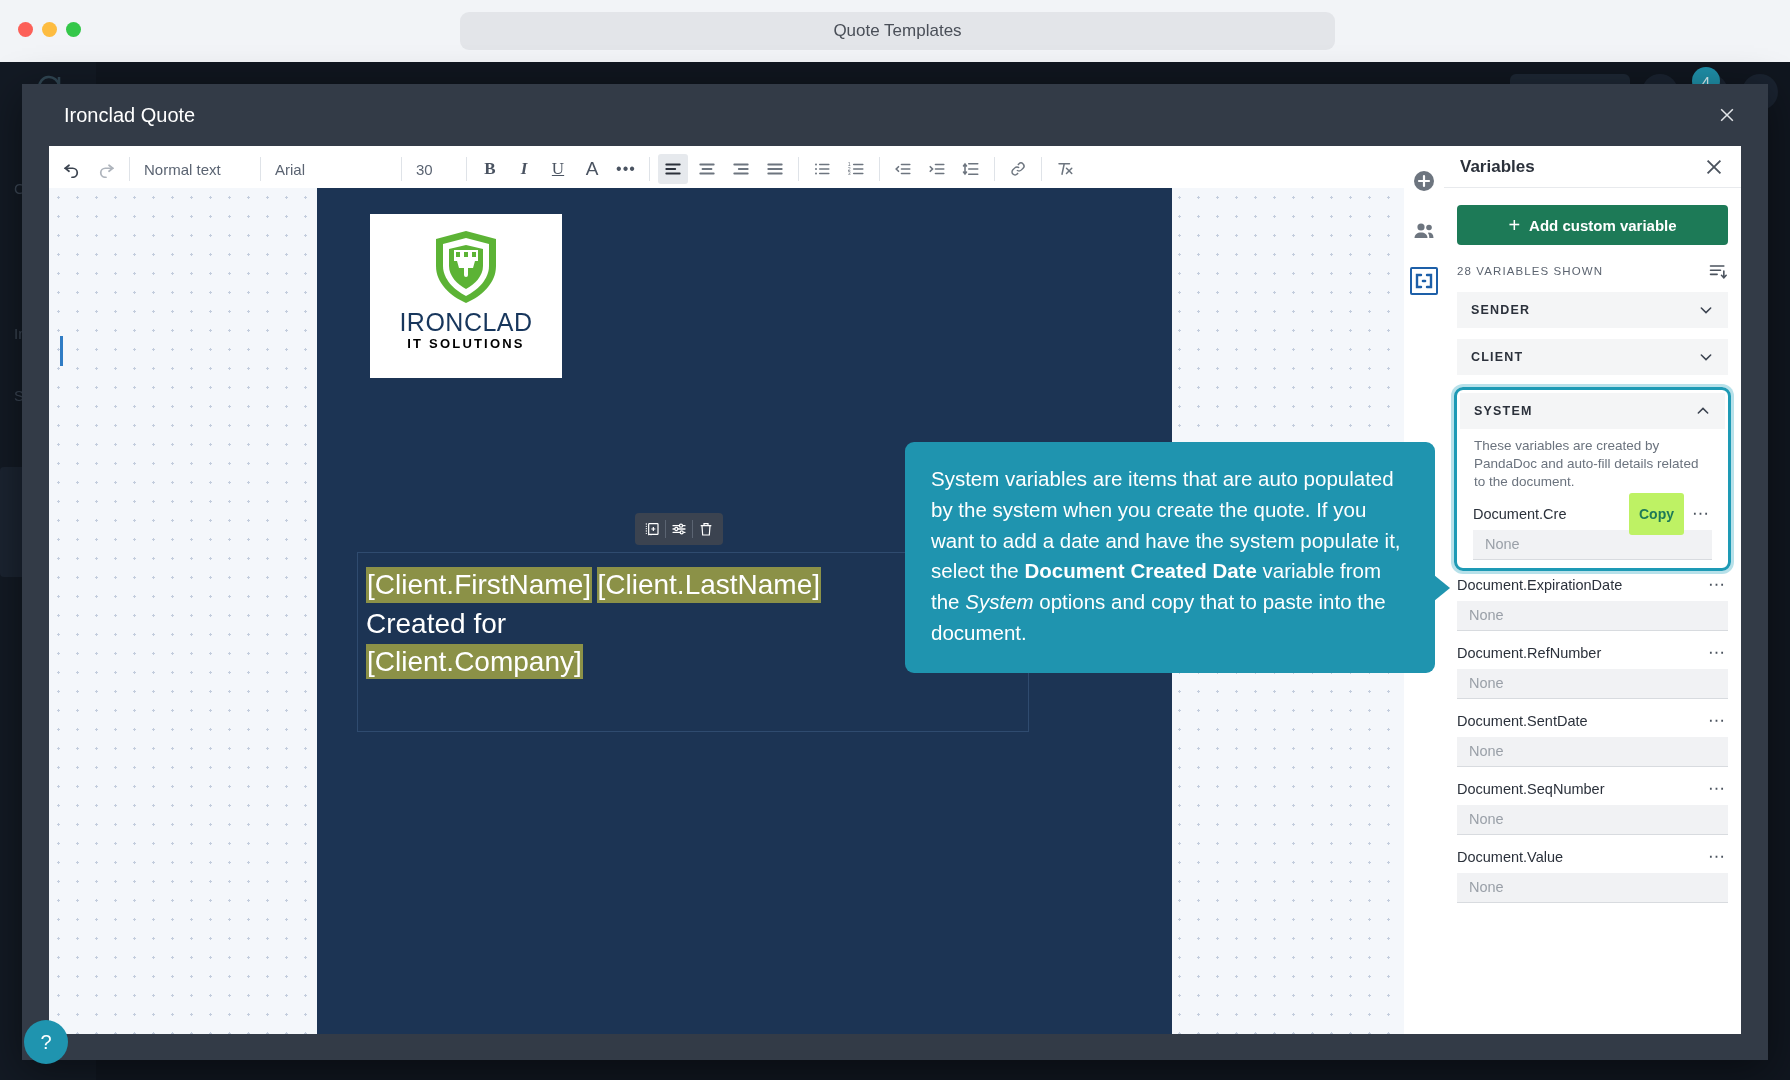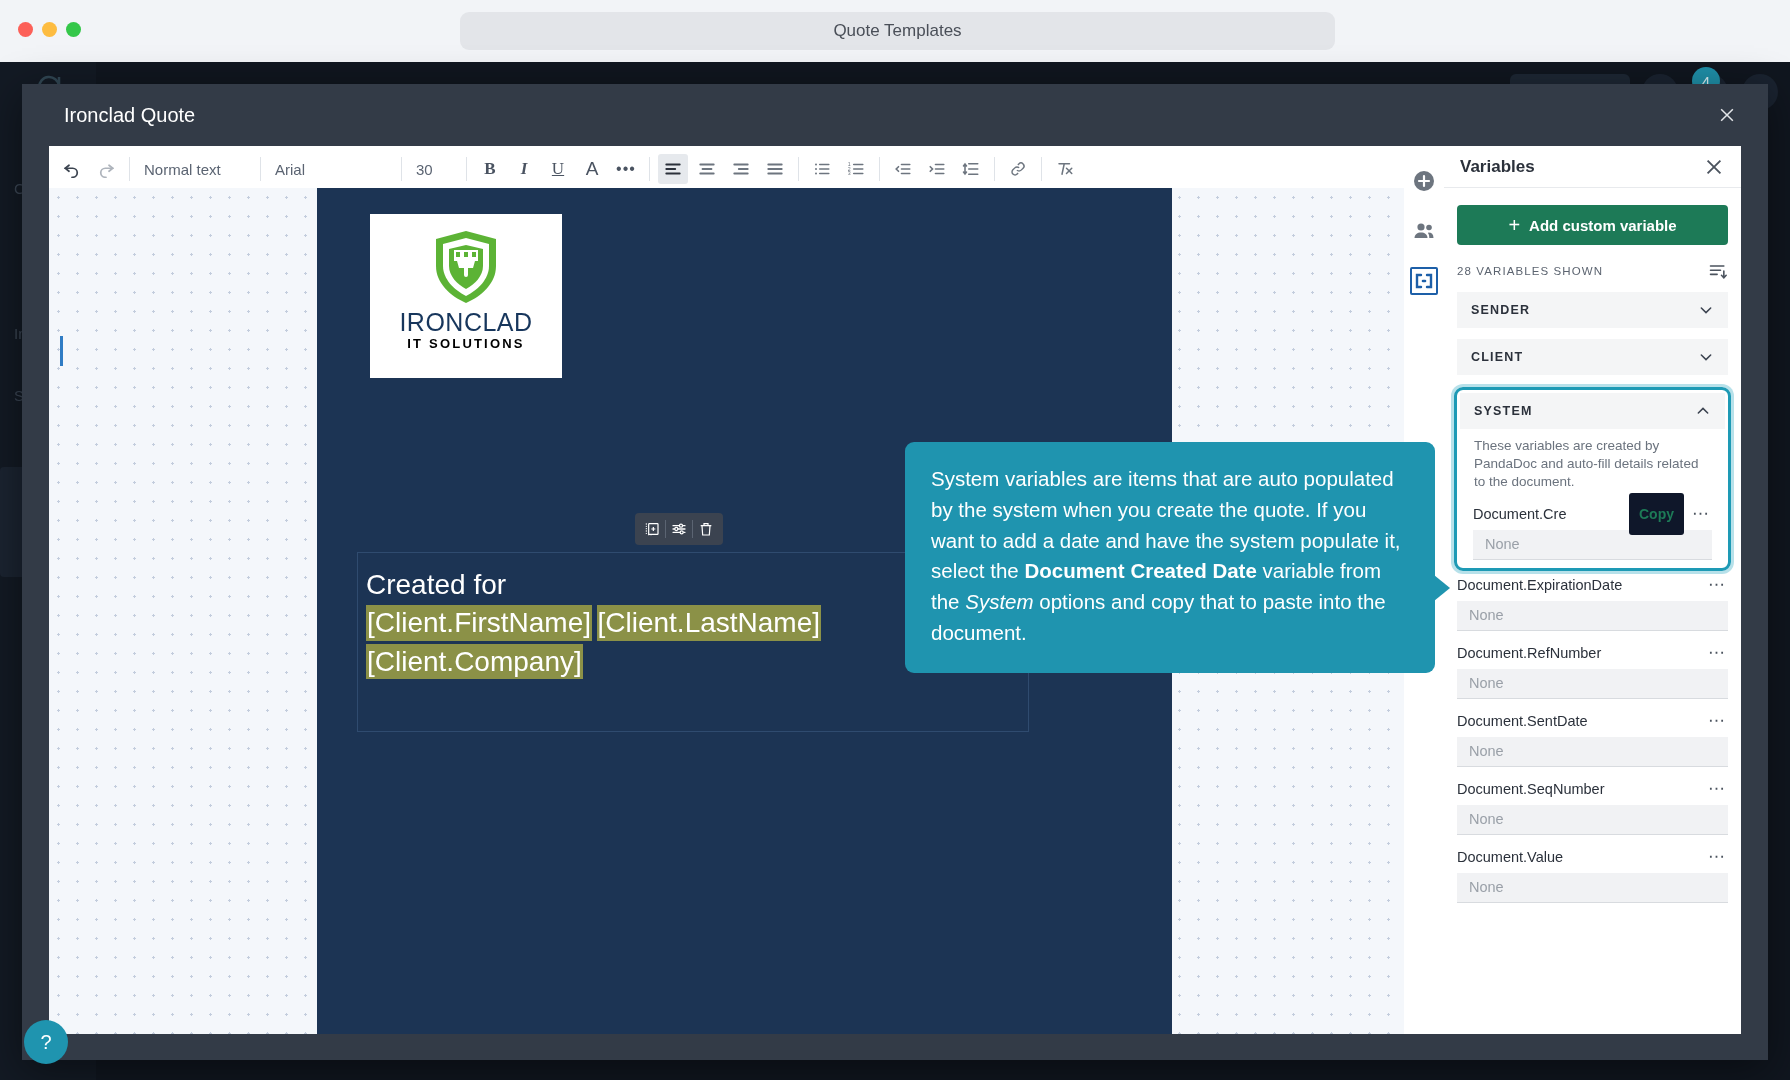--- a/index.html
+++ b/index.html
@@ -235,21 +235,21 @@
     padding: 0 13px 0 13px;
   }
   .var-row .top {
     display: flex; align-items: center; height: 28px; gap: 6px;
   }
   .var-row .vname {
     font-size: 14.5px; color: #2b313b; white-space: nowrap; overflow: hidden;
     flex: 1; text-overflow: clip;
   }
   .copy-btn {
-    background: #0f172a; color: #1d7a57; font-size: 14px; font-weight: 700;
+    background: #bef264; color: #1d7a57; font-size: 14px; font-weight: 700;
     padding: 13px 10px; border-radius: 3px; cursor: pointer;
   }
   .dots { color: #4b535e; font-size: 17px; line-height: 1; letter-spacing: 1px; cursor: pointer; padding: 0 2px; }
   .var-row .val {
     height: 30px; background: #f1f2f4; border-bottom: 1px solid #d8dbdf;
     display: flex; align-items: center; padding: 0 12px;
     font-size: 14.5px; color: #9aa0a8; margin-top: 2px; margin-bottom: 8px;
     cursor: text;
   }
   #system-group .var-row { padding: 0 16px 6px 16px; }
@@ -468,25 +468,25 @@
         </div>
         <div class="bt-sep"></div>
         <div class="bt">
           <svg viewBox="0 0 24 24" fill="none" stroke="#ffffff" stroke-width="1.8">
               <path d="M4 7h16M9 7V4h6v3M6 7l1 14h10l1-14"></path>
             </svg>
         </div>
       </div>
 
       <div id="text-block">
-        <div id="created-for">Created for</div>
         <div id="chip-row2">
           <span class="var-chip">[Client.FirstName]</span>
           <span class="var-chip">[Client.LastName]</span>
         </div>
+        <div id="created-for">Created for</div>
         <div>
           <span class="var-chip">[Client.Company]</span>
         </div>
       </div>
 
     </div>
   </div>
 
   <div id="right-rail">
     <div class="rail-btn">

